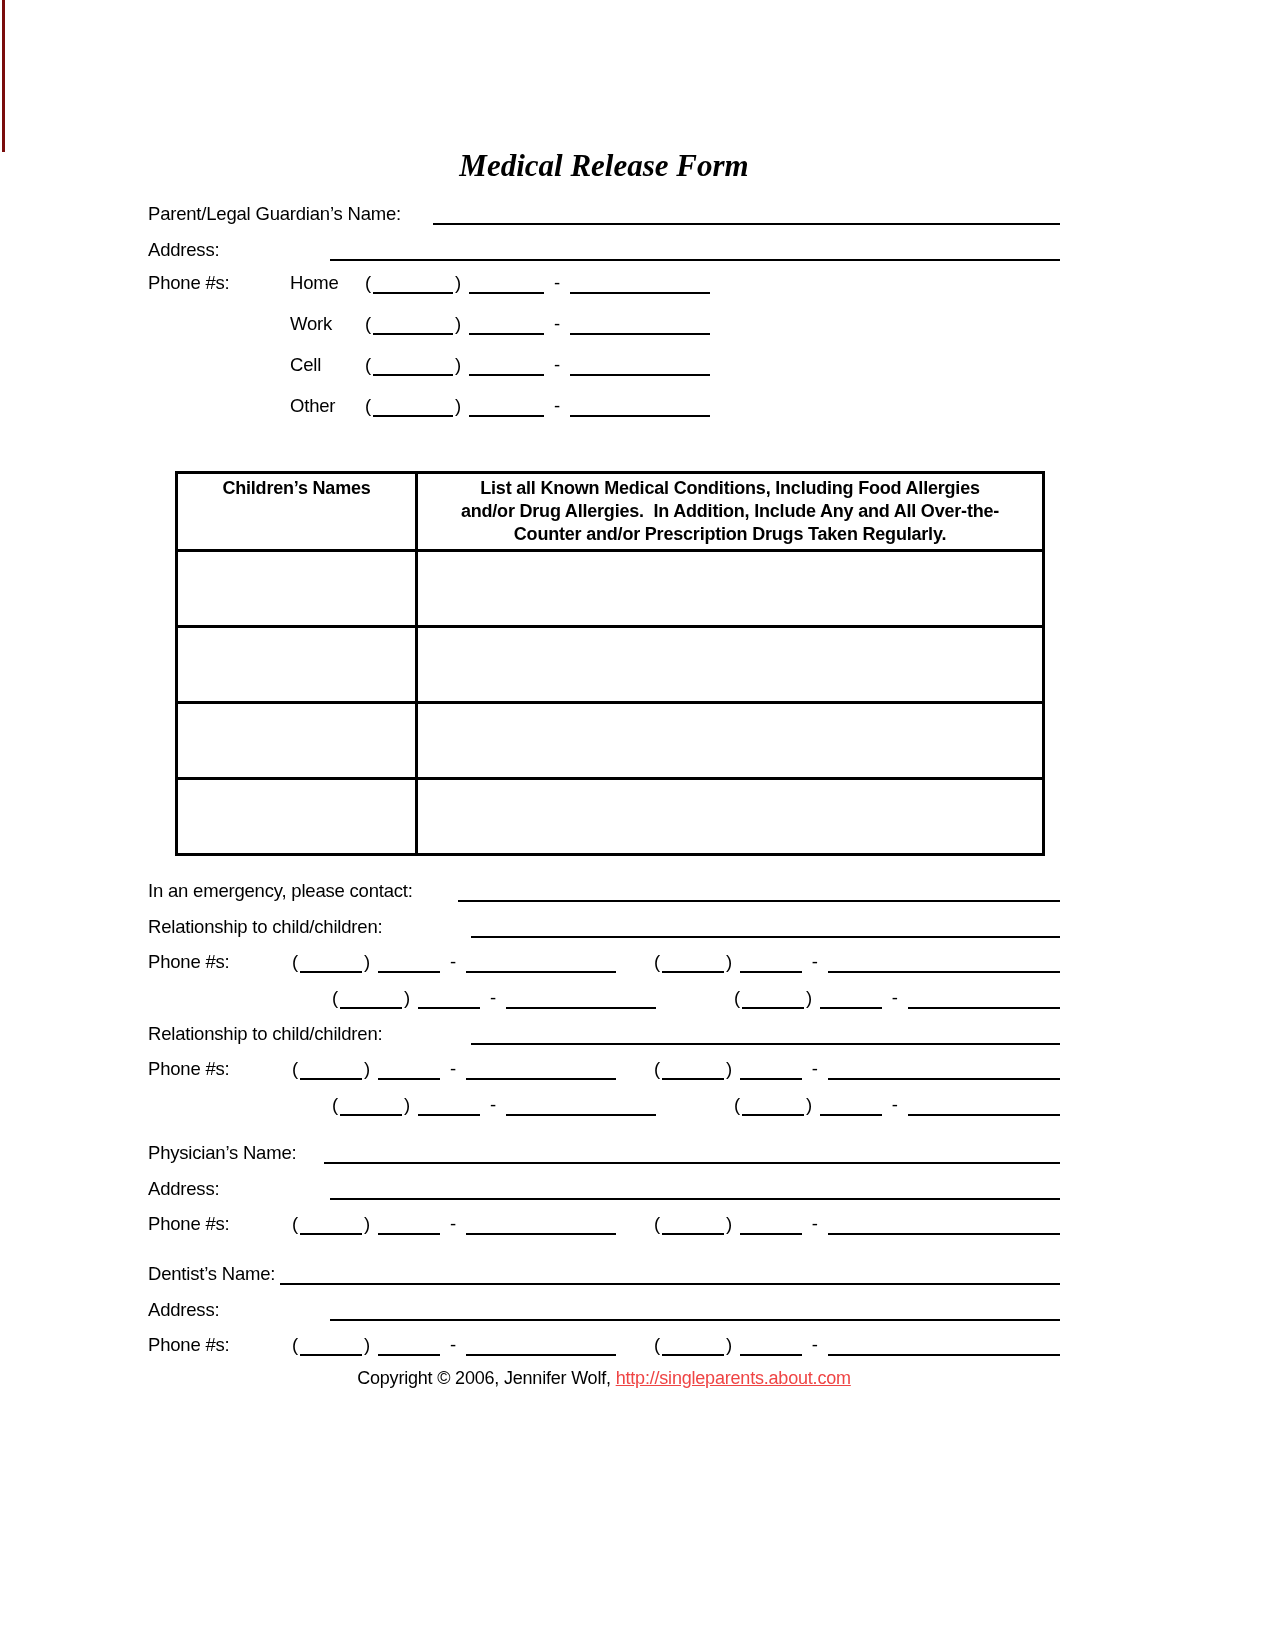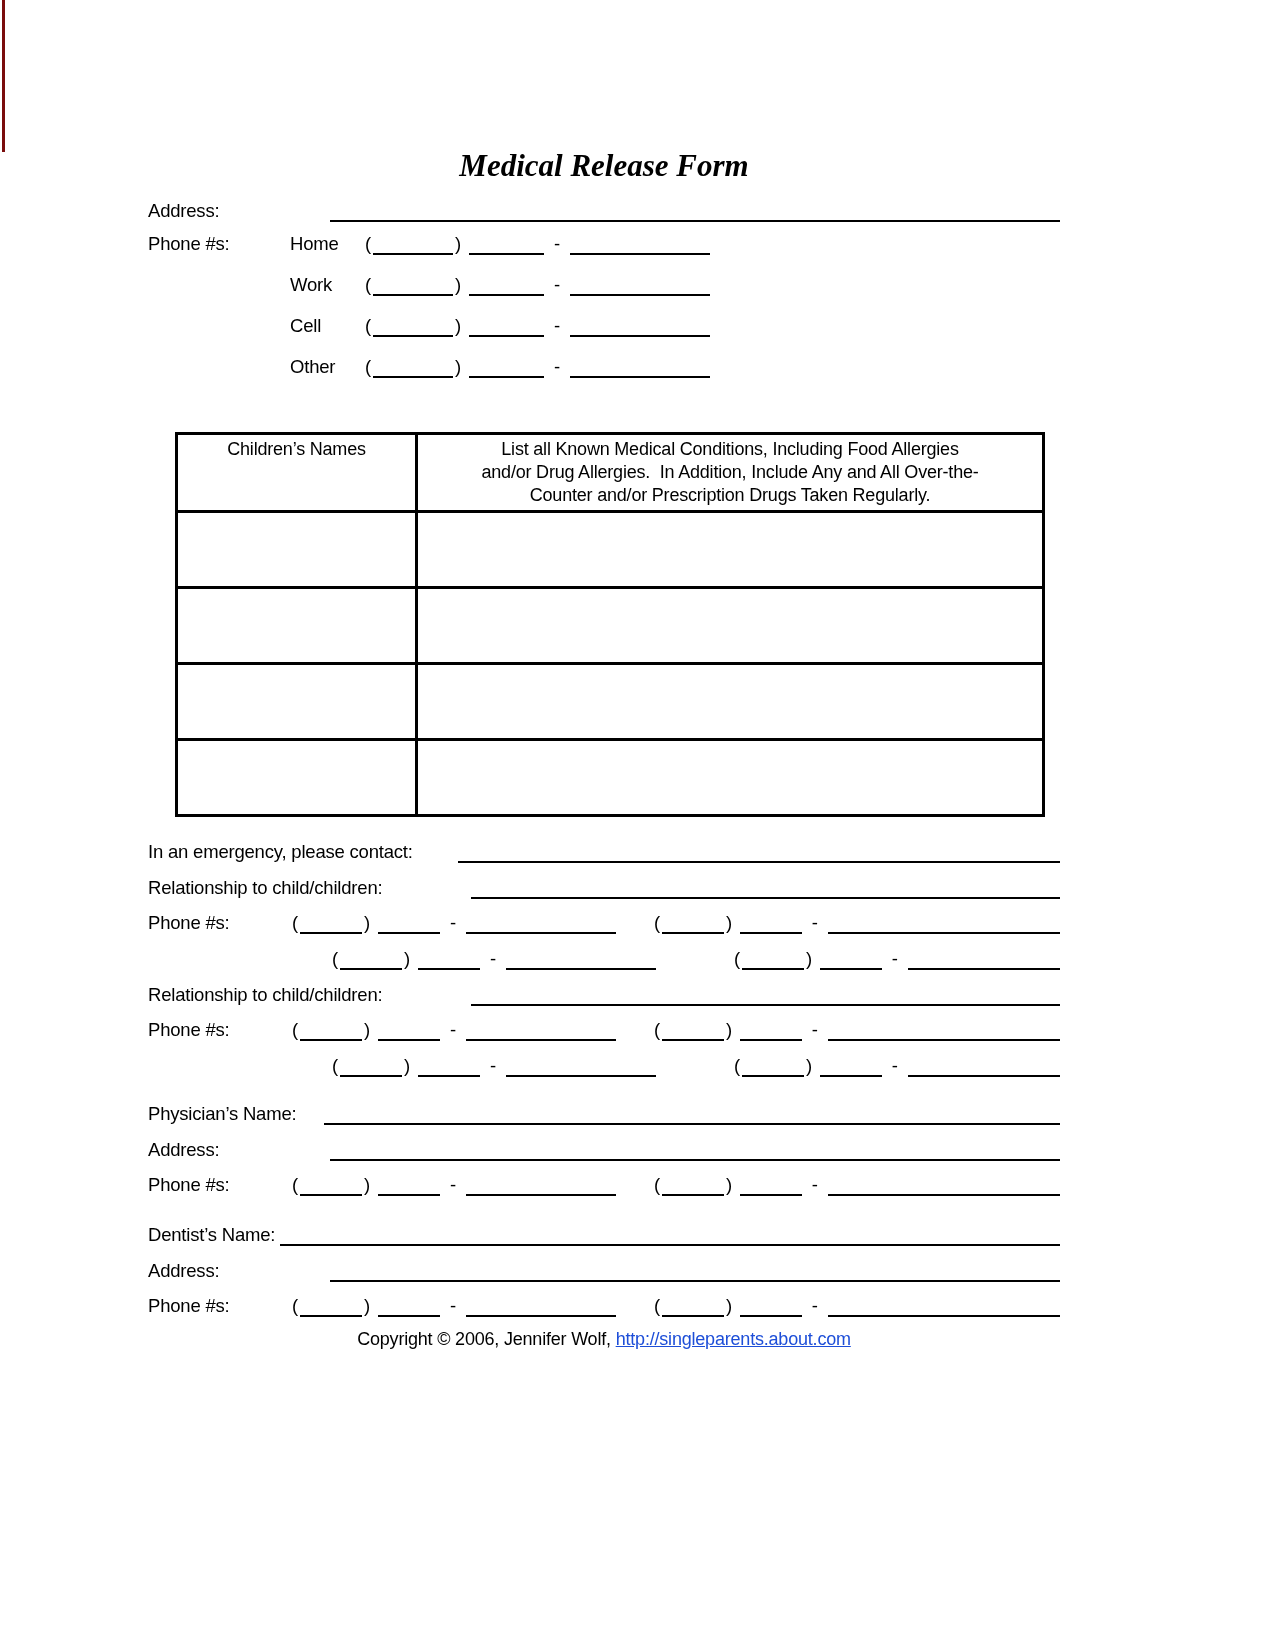--- a/index.html
+++ b/index.html
@@ -46,41 +46,45 @@
   .mt10{margin-top:10px;}.mt11{margin-top:18px;}.mt12{margin-top:12px;}
   .mt13{margin-top:13px;gap:40px;}.mt16{margin-top:16px;}.mt23{margin-top:23px;}
   .mt25{margin-top:25px;}.mt27{margin-top:27px;}.mt46{margin-top:46px;}
   
   table.ctable{
     margin:54px 0 0 27px;width:870px;
     border-collapse:collapse;table-layout:fixed;
   }
   .ctable th,.ctable td{border:3px solid #000;}
   .ctable th{
-    font-weight:normal;font-size:18px;line-height:23px;
+    font-weight:bold;font-size:18px;line-height:23px;
     vertical-align:top;text-align:center;padding:3px 4px;height:66px;
     letter-spacing:-0.2px;
   }
   .ctable col.c1{width:240px;}
   .ctable tbody td{height:71px;}
   .hdr-line{white-space:pre;}
   
   .footer-line{text-align:center;font-size:18px;letter-spacing:-0.2px;}
-  a.copy-link{color:#1d4ed8;text-decoration:underline;}
+  a.copy-link{color:#ef4444;text-decoration:underline;}
 </style>
 </head>
 <body>
 
 <div class="page">
   <div class="edge-mark"></div>
 
   <div class="content">
 
     <div class="title">Medical Release Form</div>
 
+    <div class="row mt16">
+      <span class="lbl lw-gname">Parent/Legal Guardian’s Name:</span>
+      <span class="line grow"></span>
+    </div>
 
     <div class="row mt13">
       <span class="lbl lw-main">Address:</span>
       <span class="line grow"></span>
     </div>
 
     <div class="row mt10">
       <span class="lbl lw-main">Phone #s:</span>
       <span class="lbl lw-sub">Home</span>
       <span class="pgroup">

